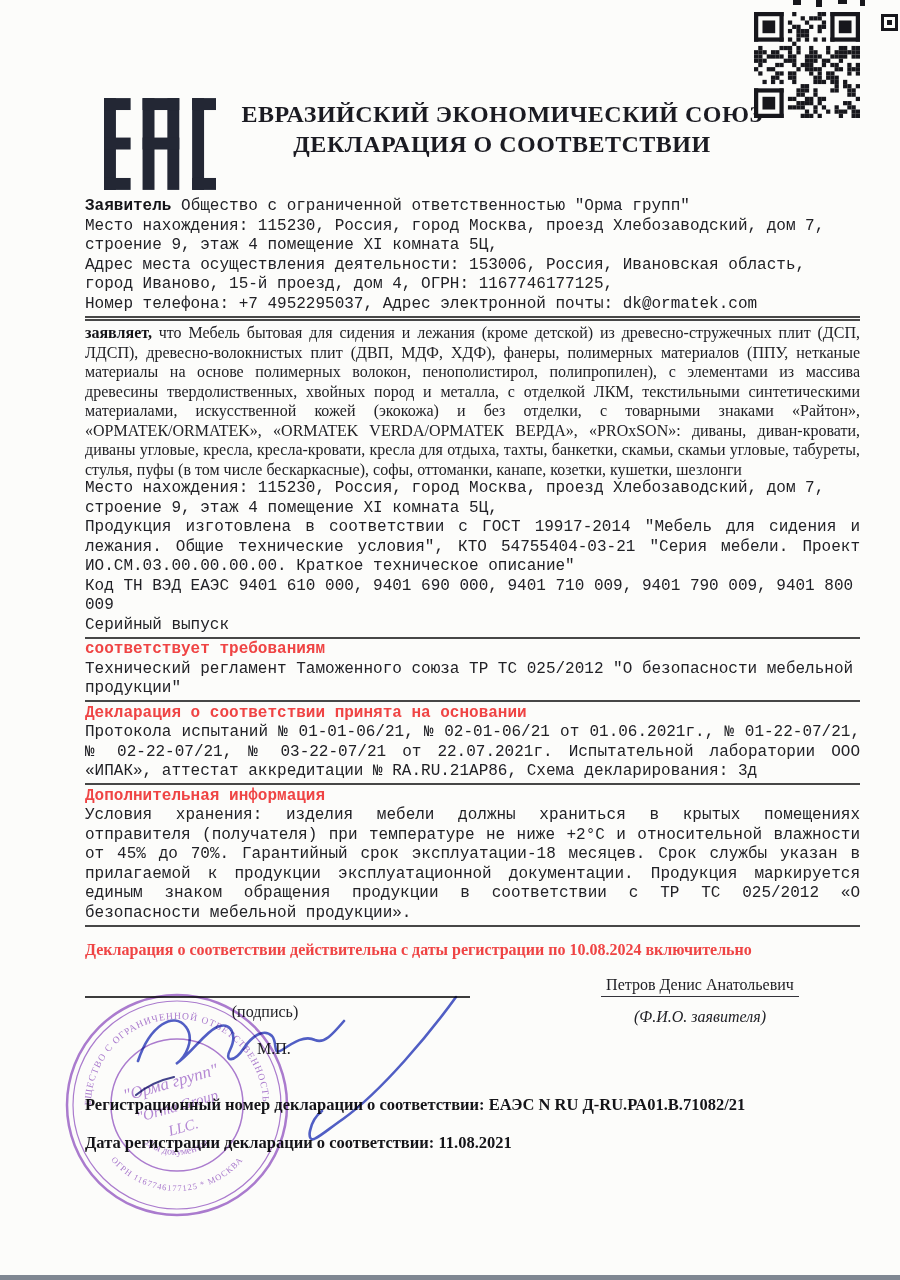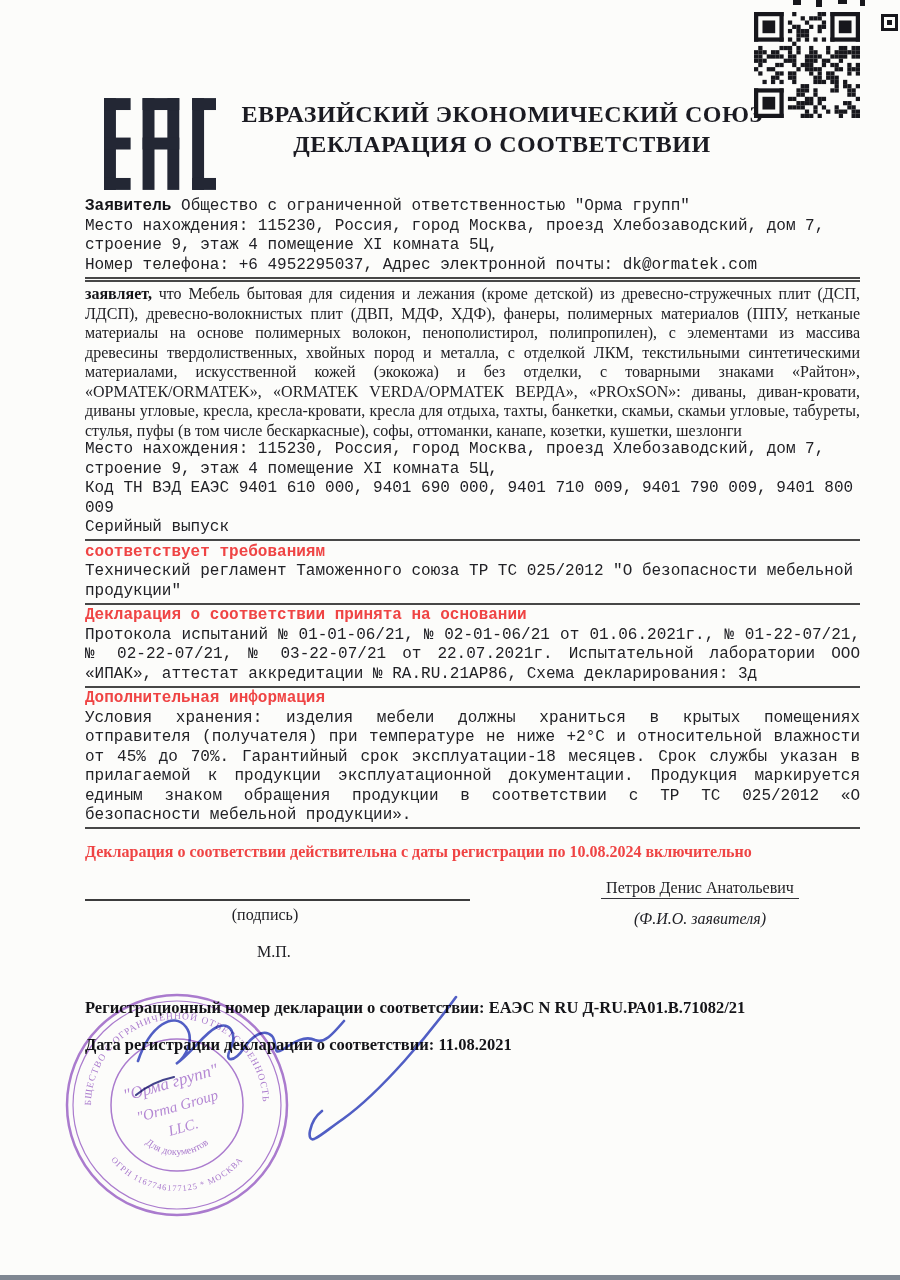--- a/index.html
+++ b/index.html
@@ -288,34 +288,36 @@
     </g>
     <rect x="124" y="17" width="11" height="11" fill="#fcfcfa"></rect>
     <rect x="127" y="20" width="5" height="5" fill="#17171c"></rect>
   </svg>
 
   <div class="content">
 
     <div class="block">
       <div><b>Заявитель</b> <span>Общество с ограниченной ответственностью "Орма групп"</span></div>
       <div>Место нахождения: 115230, Россия, город Москва, проезд Хлебозаводский, дом 7, строение 9, этаж 4 помещение XI комната 5Ц,</div>
-      <div>Номер телефона: +6 4952295037, Адрес электронной почты: dk@ormatek.com</div>
+      <div>Адрес места осуществления деятельности: 153006, Россия, Ивановская область, город Иваново, 15-й проезд, дом 4, ОГРН: 1167746177125,</div>
+      <div>Номер телефона: +7 4952295037, Адрес электронной почты: dk@ormatek.com</div>
     </div>
 
     <div class="rule"></div>
 
 
     <div class="rule"></div>
 
     <p class="just">
       <b>заявляет,</b> <span>что Мебель бытовая для сидения и лежания (кроме детской) из древесно-стружечных плит (ДСП, ЛДСП), древесно-волокнистых плит (ДВП, МДФ, ХДФ), фанеры, полимерных материалов (ППУ, нетканые материалы на основе полимерных волокон, пенополистирол, полипропилен), с элементами из массива древесины твердолиственных, хвойных пород и металла, с отделкой ЛКМ, текстильными синтетическими материалами, искусственной кожей (экокожа) и без отделки, с товарными знаками «Райтон», «ОРМАТЕК/ORMATEK», «ORMATEK VERDA/ОРМАТЕК ВЕРДА», «PROxSON»: диваны, диван-кровати, диваны угловые, кресла, кресла-кровати, кресла для отдыха, тахты, банкетки, скамьи, скамьи угловые, табуреты, стулья, пуфы (в том числе бескаркасные), софы, оттоманки, канапе, козетки, кушетки, шезлонги</span>
     </p>
 
     <div class="block">
       <div>Место нахождения: 115230, Россия, город Москва, проезд Хлебозаводский, дом 7, строение 9, этаж 4 помещение XI комната 5Ц,</div>
+      <div class="just">Продукция изготовлена в соответствии с ГОСТ 19917-2014 "Мебель для сидения и лежания. Общие технические условия", КТО 54755404-03-21 "Серия мебели. Проект ИО.СМ.03.00.00.00.00. Краткое техническое описание"</div>
       <div>Код ТН ВЭД ЕАЭС 9401 610 000, 9401 690 000, 9401 710 009, 9401 790 009, 9401 800 009</div>
       <div>Серийный выпуск</div>
     </div>
 
     <div class="rule"></div>
 
     <div class="block">
       <div class="bold-line">соответствует требованиям</div>
       <div>Технический регламент Таможенного союза ТР ТС 025/2012 "О безопасности мебельной продукции"</div>
     </div>

